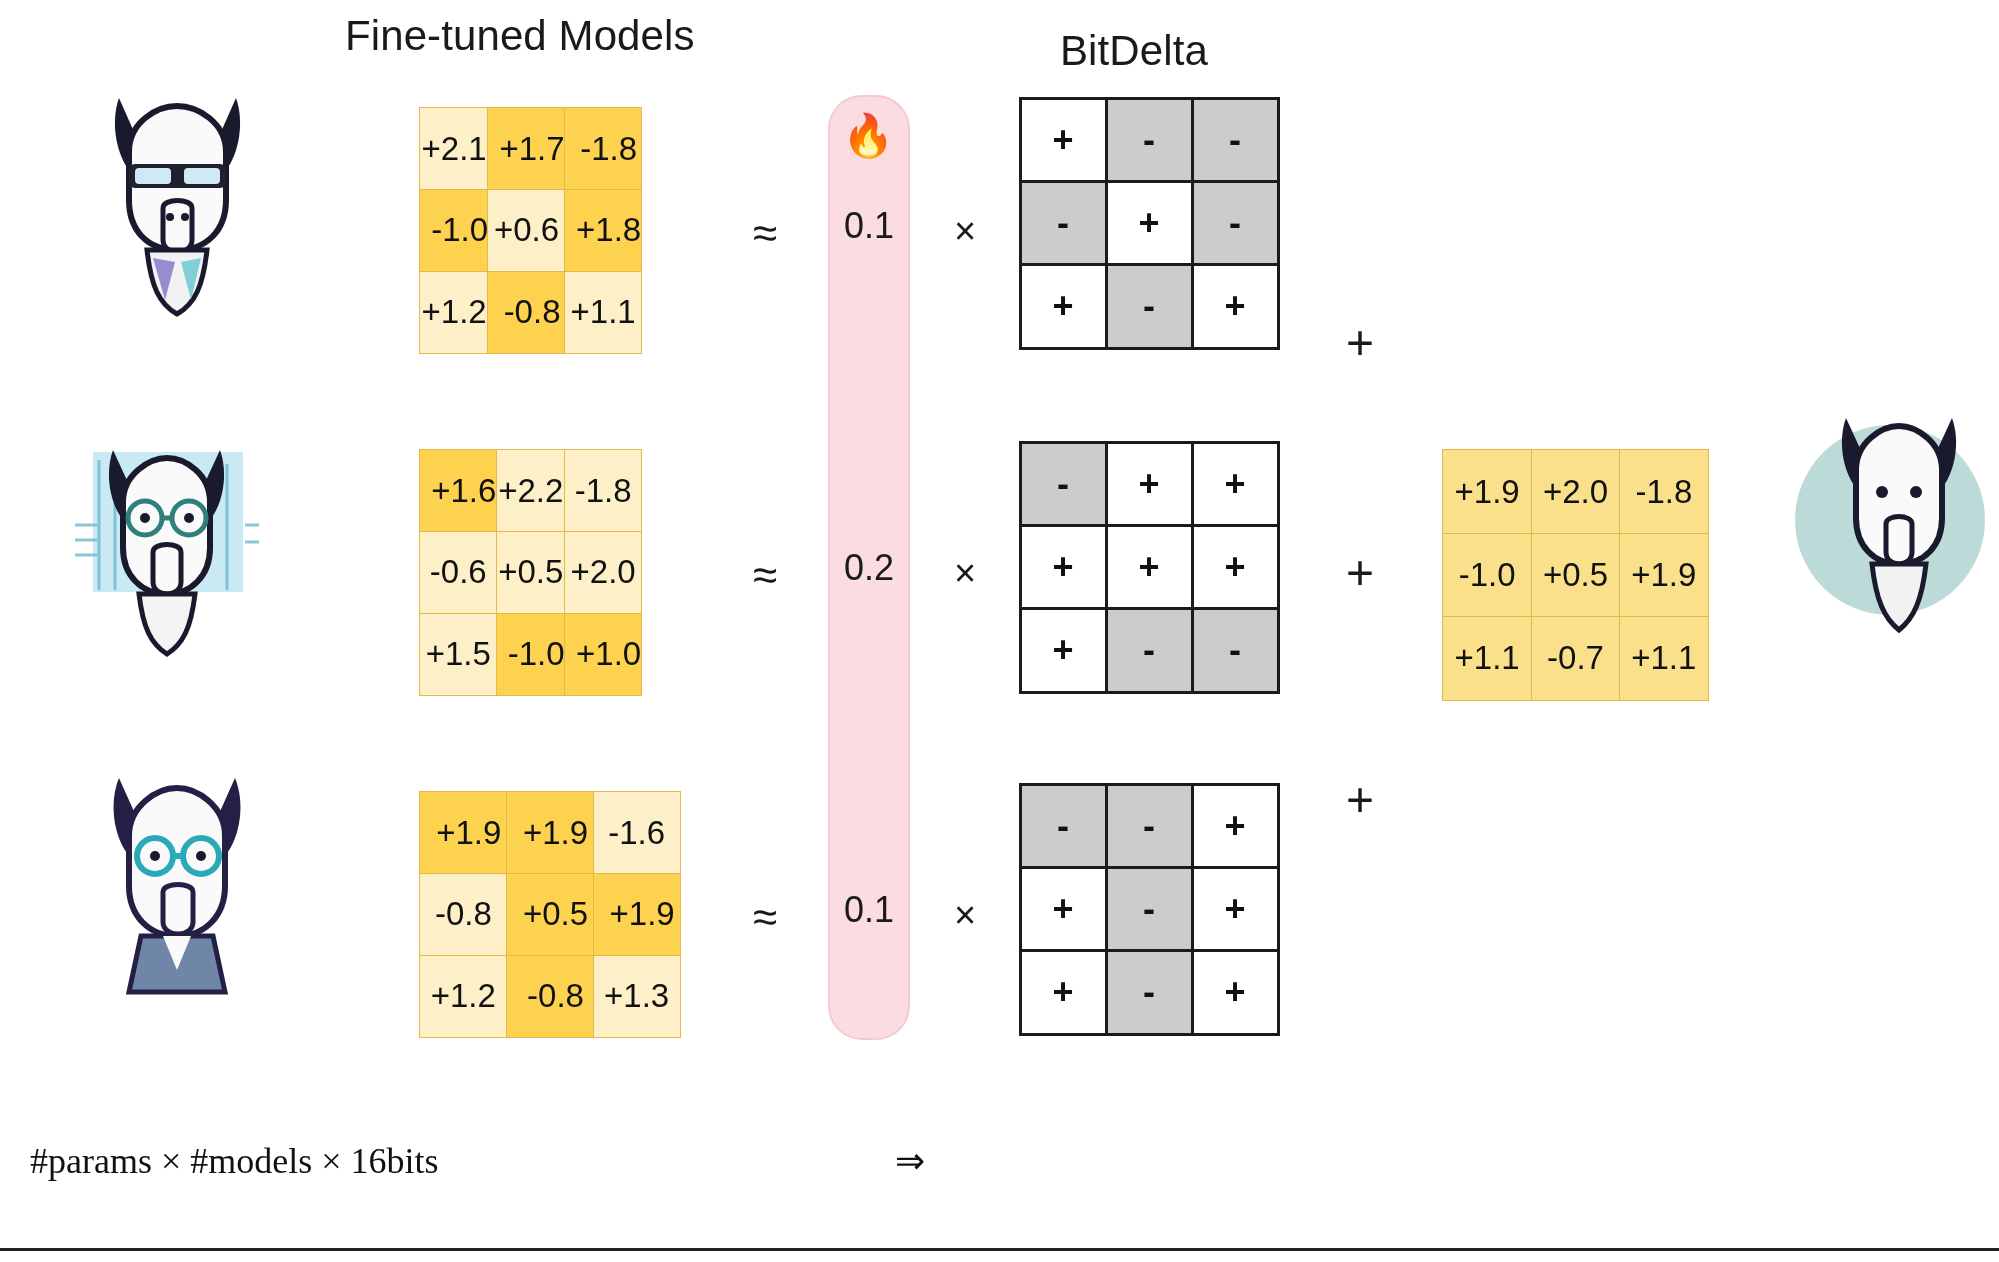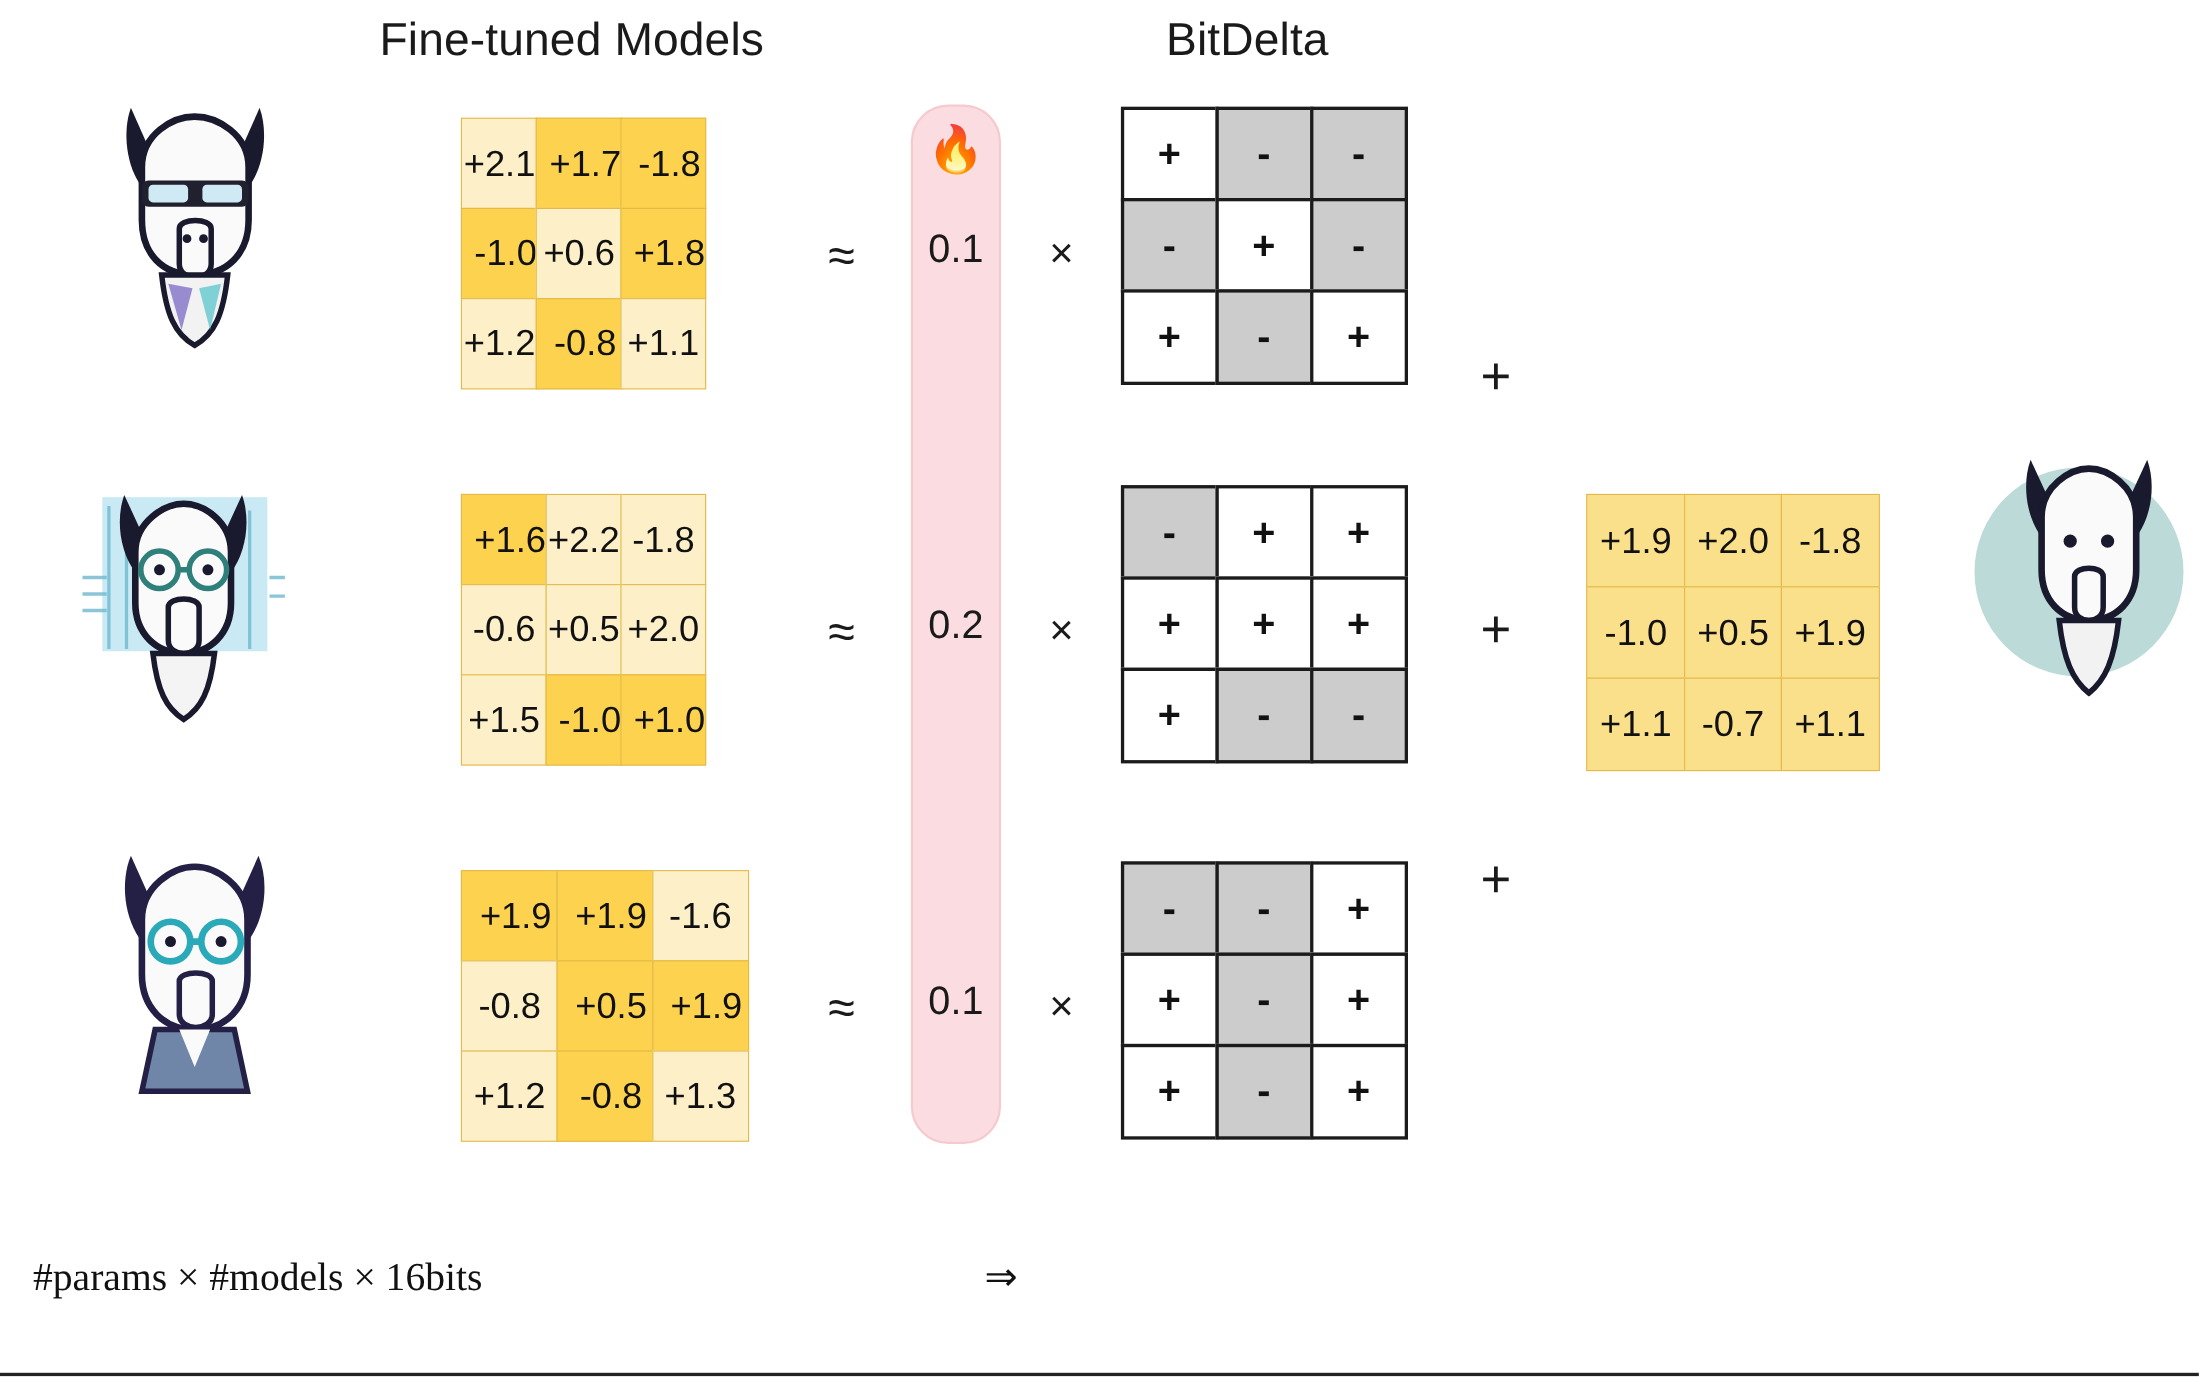--- a/index.html
+++ b/index.html
@@ -53,21 +53,21 @@
 
   
   .circle-bg{position:absolute;border-radius:50%;background:#bcdbd8;}
 </style>
 </head>
 <body>
 
 <div class="stage">
 
   <div class="heading" style="left:345px;top:12px;">Fine-tuned Models</div>
-  <div class="heading" style="left:1060px;top:12px;">BitDelta</div>
+  <div class="heading" style="left:1060px;top:27px;">BitDelta</div>
 
   <div class="avatar" style="left:85px;top:90px;">
     <svg width="185" height="230" viewBox="0 0 185 230">
       <g fill="#1a1a2e">
         <path d="M34 8 C26 30 30 62 44 80 L58 62 Z"></path>
         <path d="M151 8 C159 30 155 62 141 80 L127 62 Z"></path>
       </g>
       <path d="M44 62 C44 32 72 16 92 16 C112 16 141 32 141 62 L141 110 C141 140 122 160 92 160 C62 160 44 140 44 110 Z" fill="#fafafa" stroke="#1a1a2e" stroke-width="6"></path>
       <rect x="44" y="74" width="97" height="24" rx="6" fill="#20202e"></rect>
       <rect x="50" y="78" width="36" height="16" rx="4" fill="#cfe9f5"></rect>

